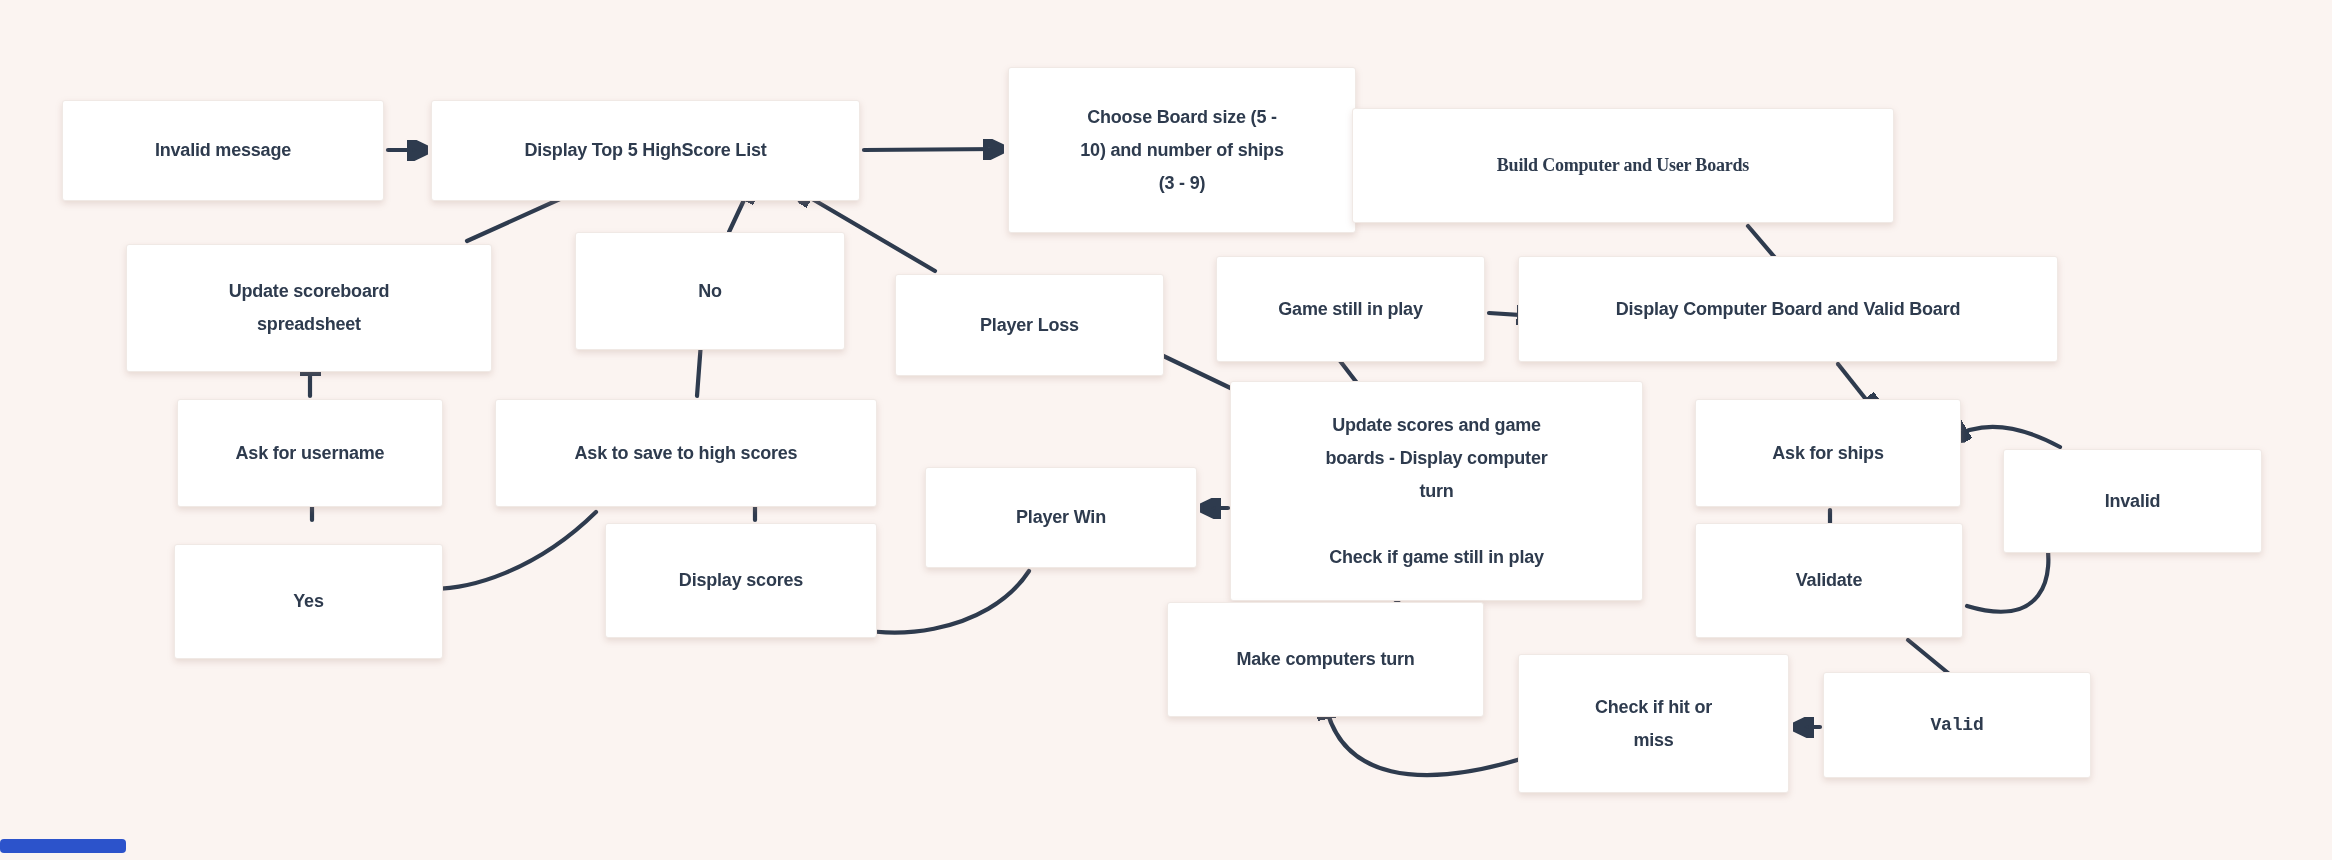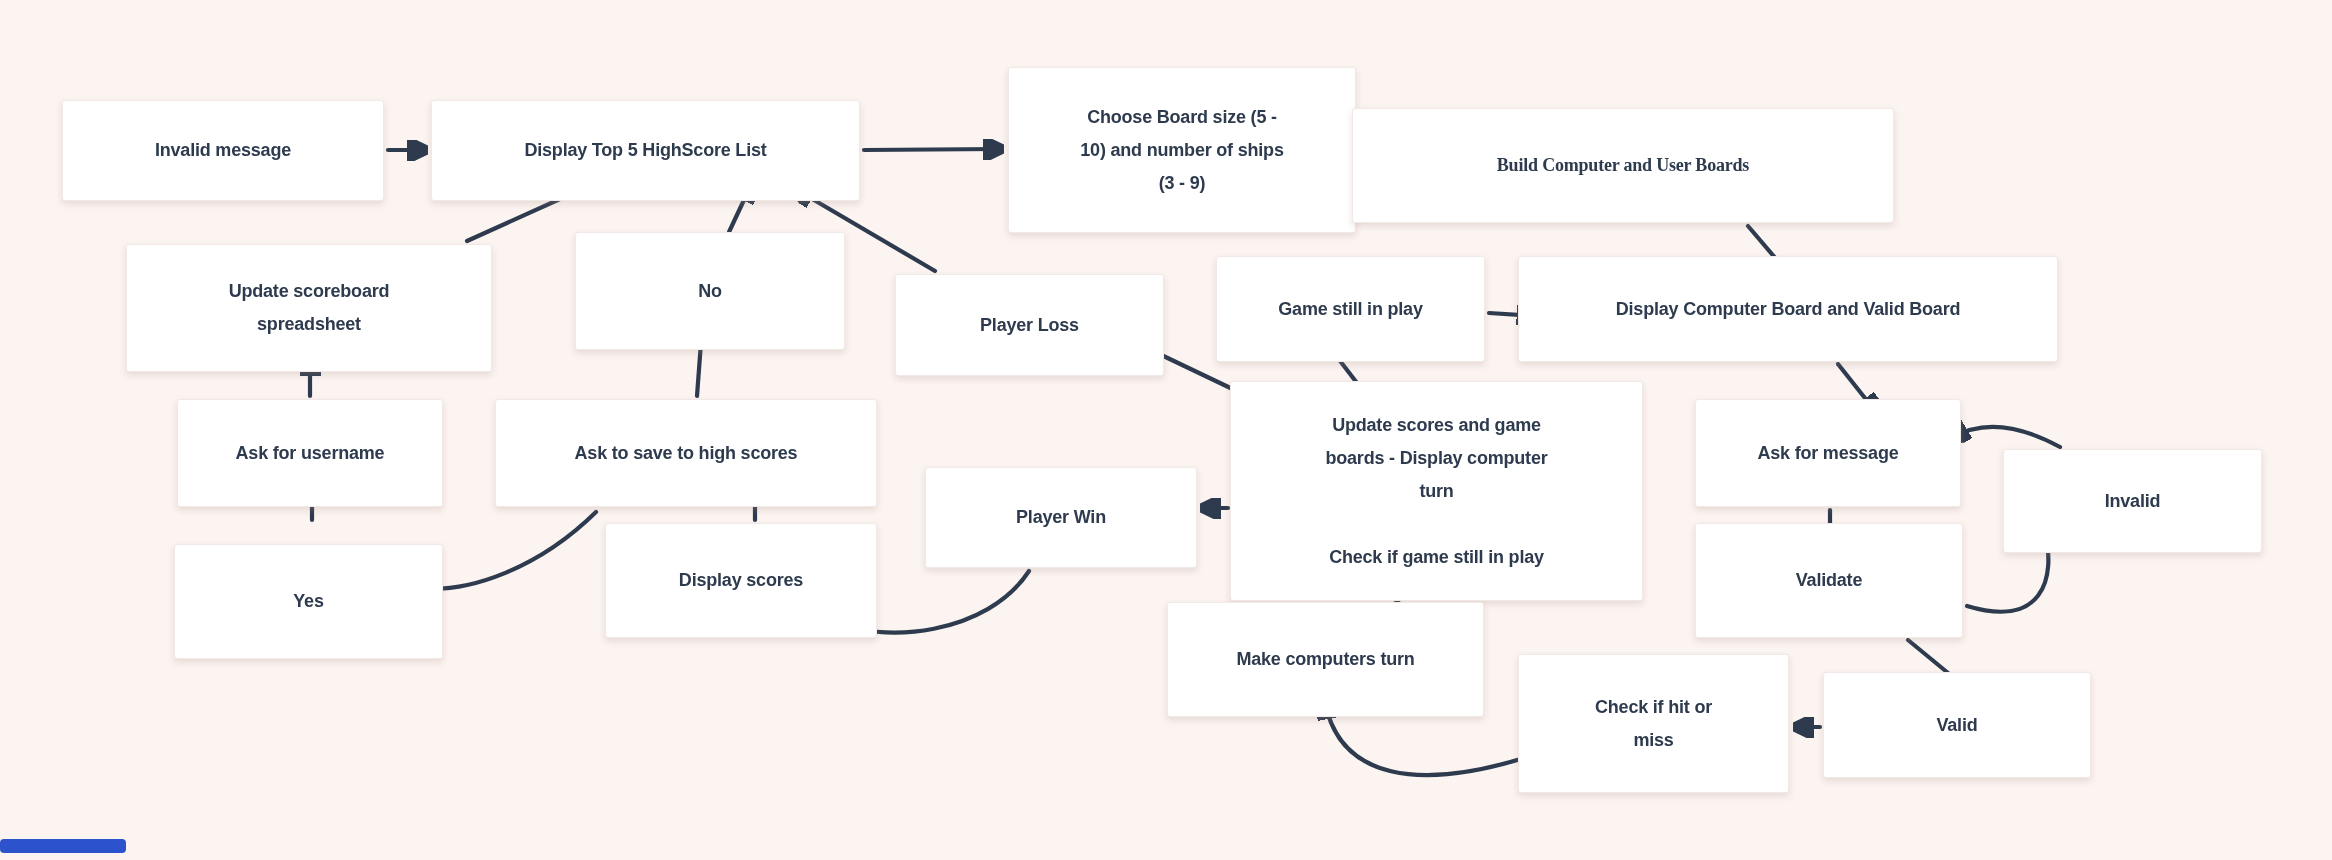--- a/index.html
+++ b/index.html
@@ -132,21 +132,21 @@
 
   <div class="node" style="left: 1230px; top: 381px; width: 413px; height: 220px;">
     <span class="node-label">Update scores and game
 boards - Display computer
 turn
 
 Check if game still in play</span>
   </div>
 
   <div class="node" style="left: 1695px; top: 399px; width: 266px; height: 108px;">
-    <span class="node-label">Ask for message</span>
+    <span class="node-label">Ask for ships</span>
   </div>
 
   <div class="node" style="left: 2003px; top: 449px; width: 259px; height: 104px;">
     <span class="node-label">Invalid</span>
   </div>
 
   <div class="node" style="left: 174px; top: 544px; width: 269px; height: 115px;">
     <span class="node-label">Yes</span>
   </div>
 
@@ -164,16 +164,16 @@
 
   <div class="node" style="left: 1167px; top: 602px; width: 317px; height: 115px;">
     <span class="node-label">Make computers turn</span>
   </div>
 
   <div class="node" style="left: 1518px; top: 654px; width: 271px; height: 139px;">
     <span class="node-label">Check if hit or
 miss</span>
   </div>
 
-  <div class="node" style="left: 1823px; top: 672px; width: 268px; height: 106px;">
+  <div class="node" style="left: 1823px; top: 672px; width: 268px; height: 106px; font-family: Liberation Mono, monospace;">
     <span class="node-label">Valid</span>
   </div>
 </div>
 
 </body></html>

